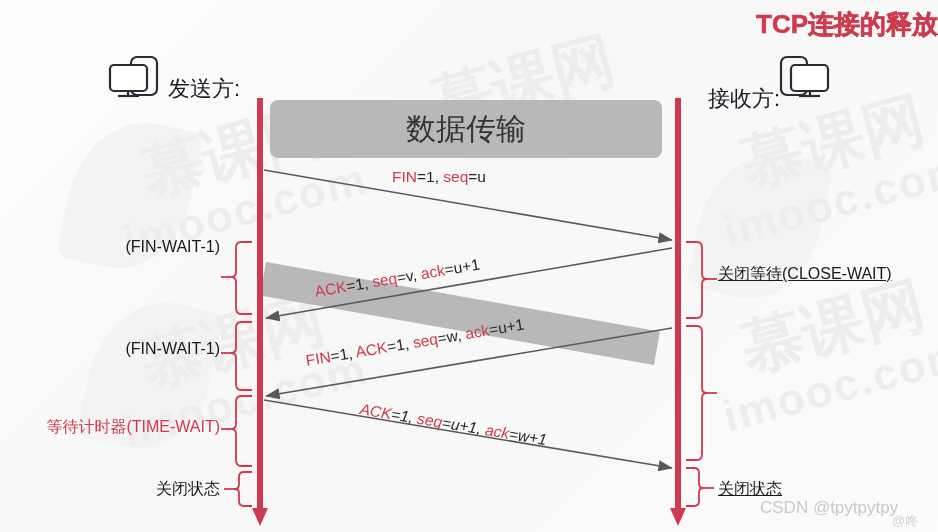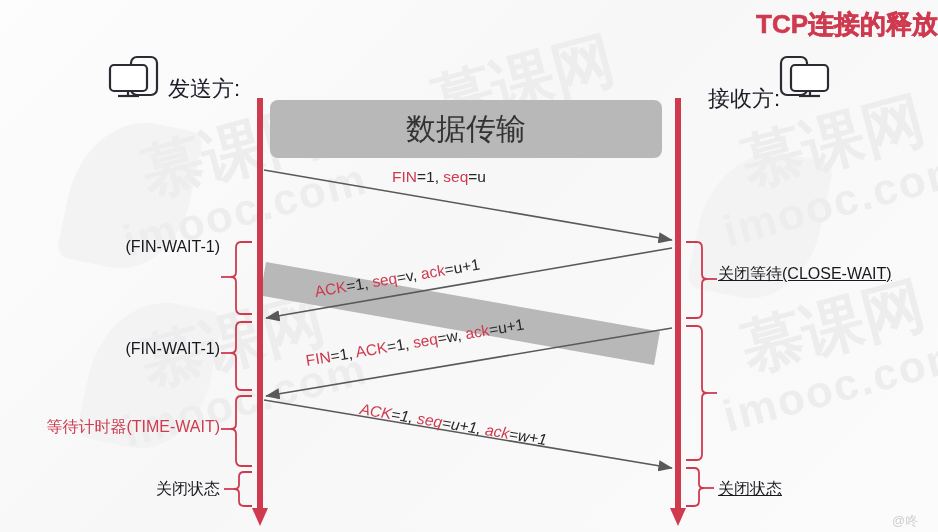--- a/index.html
+++ b/index.html
@@ -239,15 +239,16 @@
   </div>
 
   <div class="state-label state-left" id="st-finwait1">(FIN-WAIT-1)</div>
   <div class="state-label state-left" id="st-finwait2">(FIN-WAIT-1)</div>
   <div class="state-label state-left red" id="st-timewait">等待计时器(TIME-WAIT)</div>
   <div class="state-label state-left" id="st-closed-left">关闭状态</div>
 
   <div class="state-label state-right" id="st-closewait">关闭等待(CLOSE-WAIT)</div>
   <div class="state-label state-right" id="st-closed-right">关闭状态</div>
 
+  <div id="csdn-watermark">CSDN @tpytpytpy</div>
   <div id="corner-mark">@咚</div>
 
 </div>
 
 </body></html>

